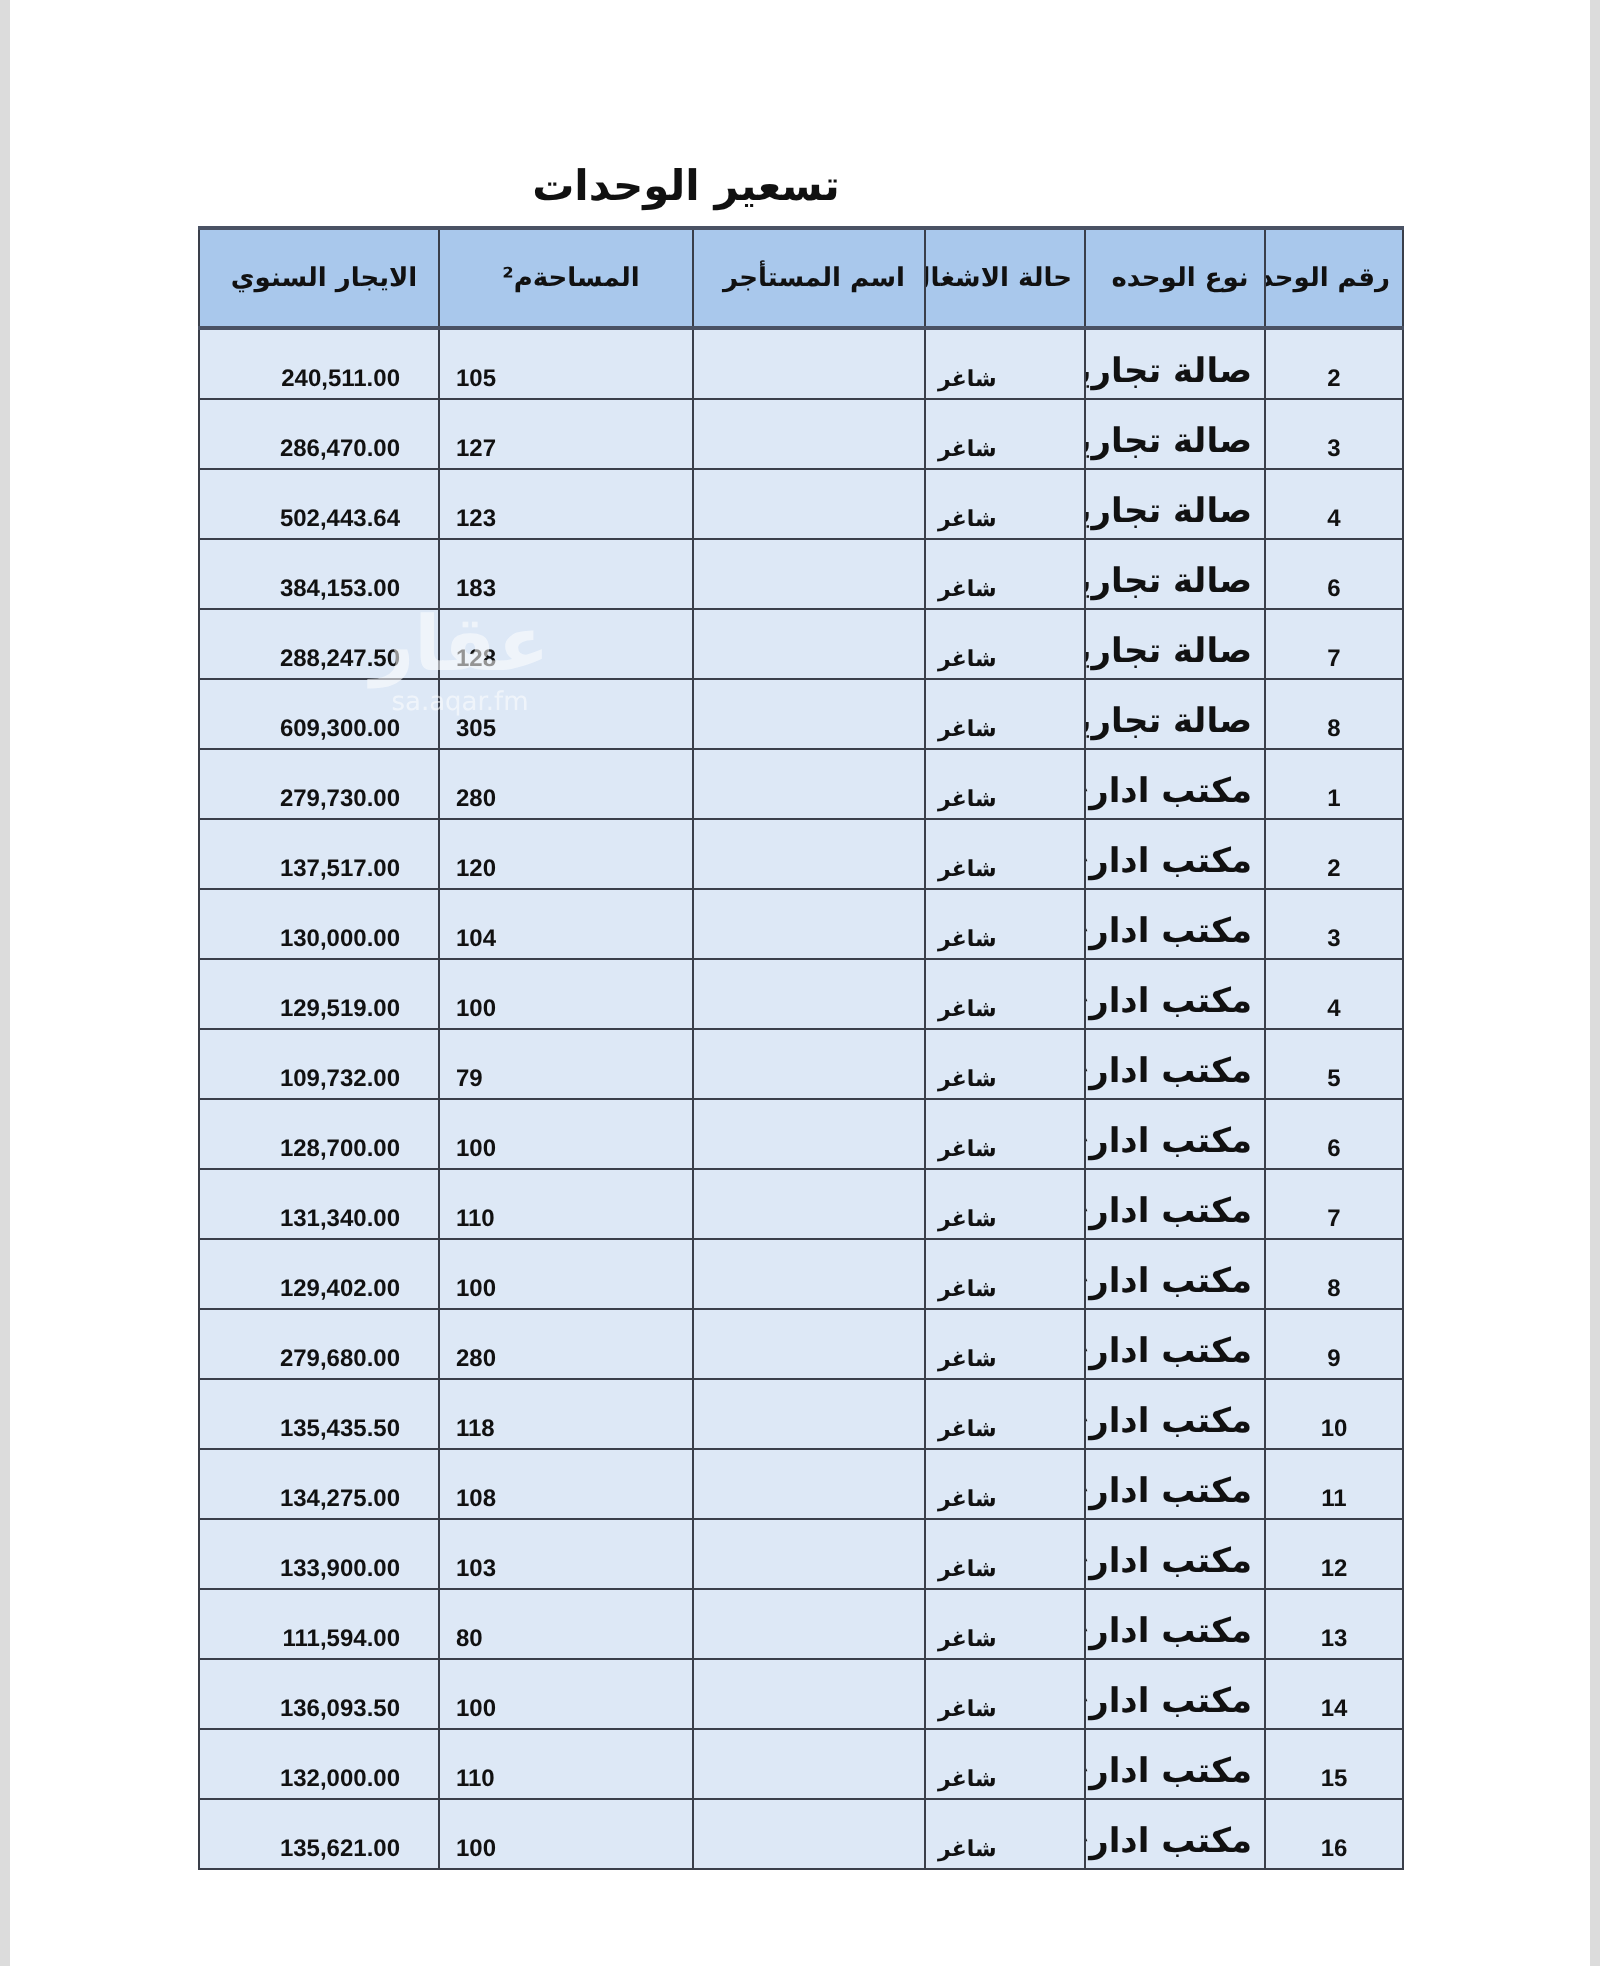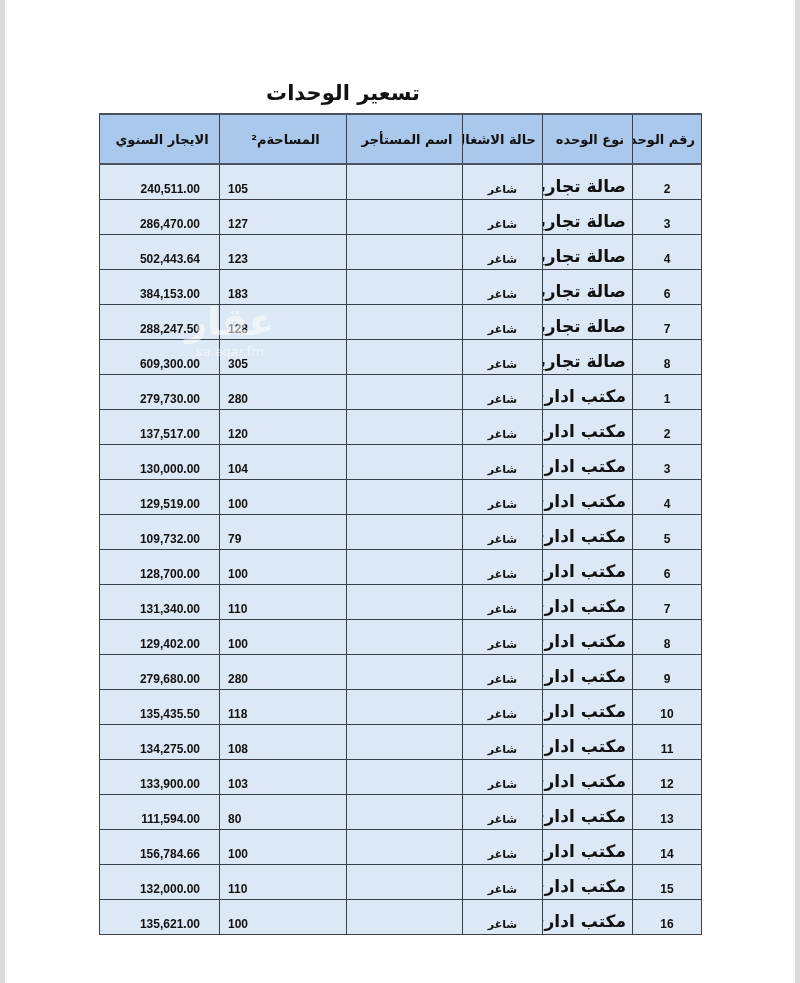--- a/index.html
+++ b/index.html
@@ -69,21 +69,21 @@
     tbody td {
       background: #dde8f6;
       height: 31px;
       font-weight: bold;
       vertical-align: bottom;
       padding-bottom: 3px;
       font-family: "Liberation Sans", sans-serif;
     }
     td.c-num { text-align: center; }
     td.c-type { text-align: center; font-family: "DejaVu Sans", sans-serif; font-size: 17px; }
-    td.c-status { text-align: center; font-family: "DejaVu Sans", sans-serif; font-size: 11px; }
+    td.c-status { text-align: left; font-family: "DejaVu Sans", sans-serif; font-size: 11px; }
     td.c-tenant { text-align: center; }
     td.c-area { text-align: left; padding-left: 8px; direction: ltr; }
     td.c-rent { text-align: left; direction: ltr; padding-left: 8px; text-align: right; padding-right: 19px; }
     .watermark {
       position: absolute;
       left: 170px;
       top: 302px;
       width: 120px;
       height: 70px;
       pointer-events: none;
@@ -285,21 +285,21 @@
           <td class="c-tenant"></td>
           <td class="c-area">80</td>
           <td class="c-rent">111,594.00</td>
         </tr>
         <tr>
           <td class="c-num">14</td>
           <td class="c-type">مكتب اداري</td>
           <td class="c-status">شاغر</td>
           <td class="c-tenant"></td>
           <td class="c-area">100</td>
-          <td class="c-rent">156,784.66</td>
+          <td class="c-rent">136,093.50</td>
         </tr>
         <tr>
           <td class="c-num">15</td>
           <td class="c-type">مكتب اداري</td>
           <td class="c-status">شاغر</td>
           <td class="c-tenant"></td>
           <td class="c-area">110</td>
           <td class="c-rent">132,000.00</td>
         </tr>
         <tr>

